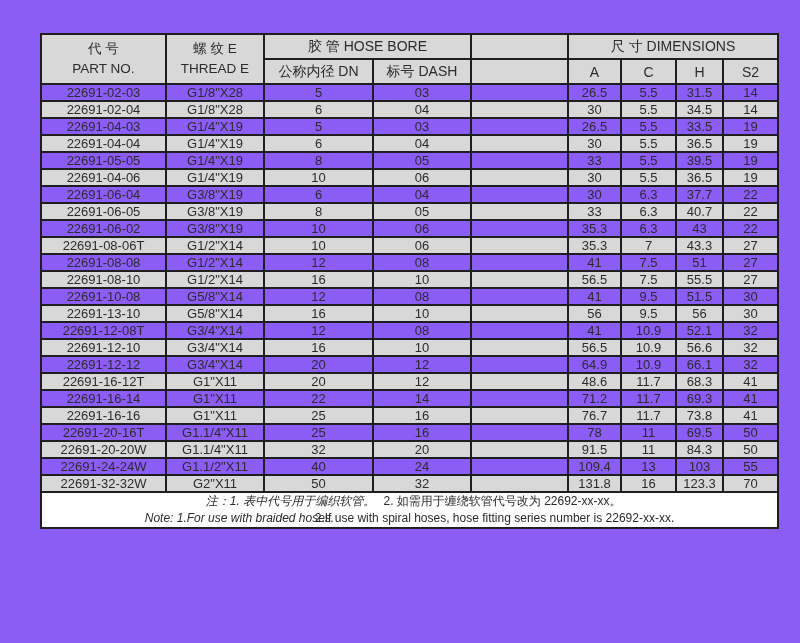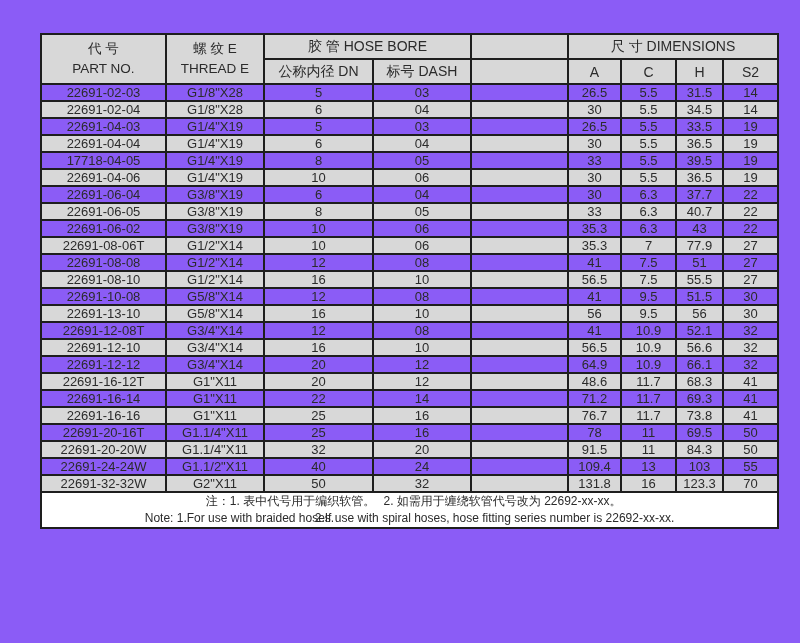--- a/index.html
+++ b/index.html
@@ -38,21 +38,21 @@
   tbody tr { height: 15px; }
   tbody td { font-size: 13px; }
   tr.stripe, tr.stripe td, tr.stripe th { background: #d8d8d8; }
   td.notes {
     text-align: left;
     padding: 3px 5px 4px 5px;
     background: #ffffff;
     white-space: normal;
   }
   .note-line { font-size: 12px; line-height: 17px; color: #2b2b2b; white-space: nowrap; }
-  .note-a { display: inline-block; vertical-align: top; }
+  .note-a { display: inline-block; vertical-align: top; font-style: italic; }
   .note-a.zh { width: 186px; }
   .note-a.en { width: 170px; }
 </style>
 </head>
 <body>
 
 <div class="page">
   <table class="spec">
     <colgroup>
       <col style="width:125px">
@@ -128,21 +128,21 @@
           <td>G1/4"X19</td>
           <td>6</td>
           <td>04</td>
           <td></td>
           <td>30</td>
           <td>5.5</td>
           <td>36.5</td>
           <td>19</td>
         </tr>
         <tr>
-          <td>17718-04-05</td>
+          <td>22691-05-05</td>
           <td>G1/4"X19</td>
           <td>8</td>
           <td>05</td>
           <td></td>
           <td>33</td>
           <td>5.5</td>
           <td>39.5</td>
           <td>19</td>
         </tr>
         <tr class="stripe">
@@ -190,21 +190,21 @@
           <td>22</td>
         </tr>
         <tr class="stripe">
           <td>22691-08-06T</td>
           <td>G1/2"X14</td>
           <td>10</td>
           <td>06</td>
           <td></td>
           <td>35.3</td>
           <td>7</td>
-          <td>77.9</td>
+          <td>43.3</td>
           <td>27</td>
         </tr>
         <tr>
           <td>22691-08-08</td>
           <td>G1/2"X14</td>
           <td>12</td>
           <td>08</td>
           <td></td>
           <td>41</td>
           <td>7.5</td>

